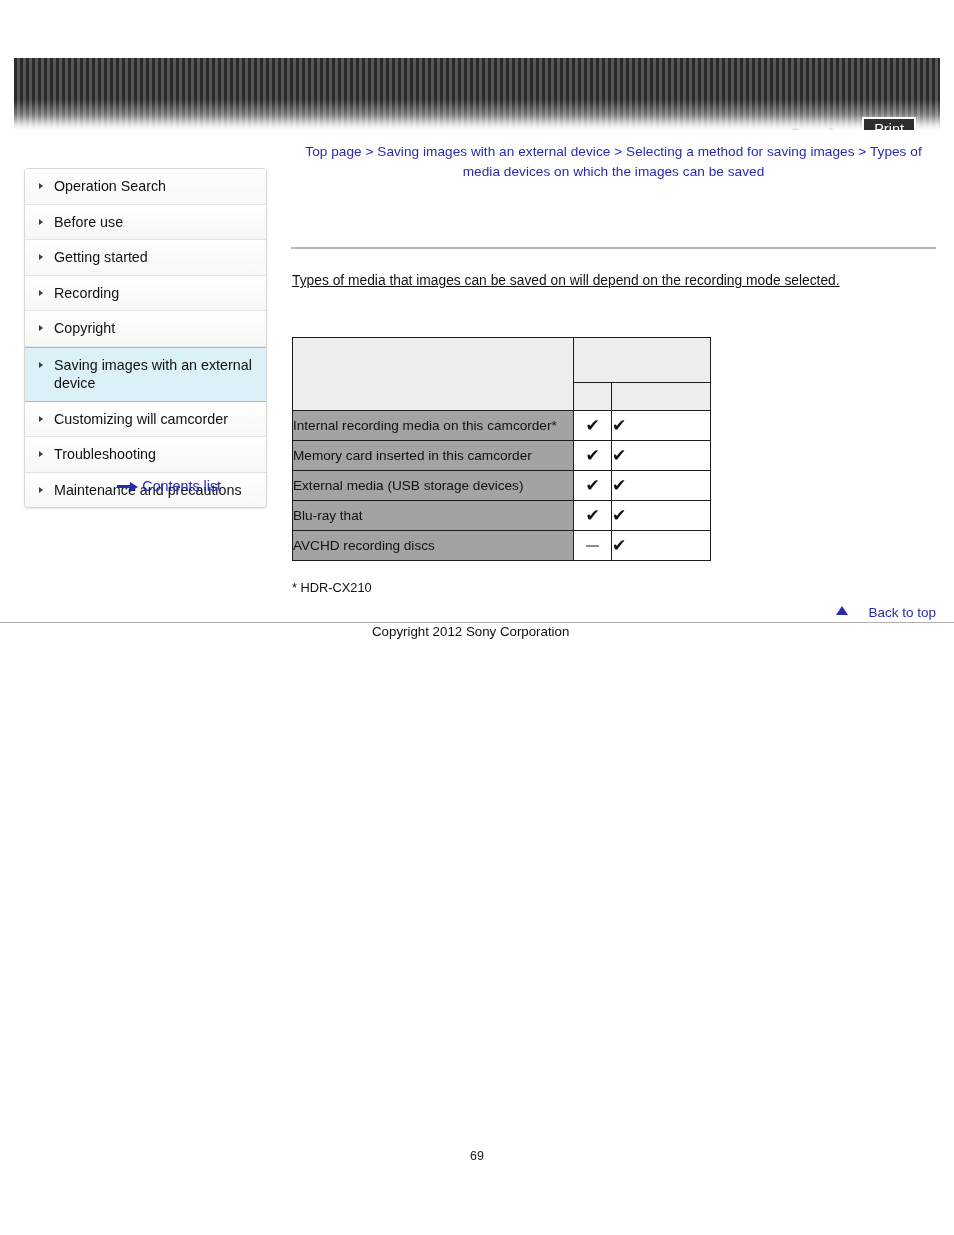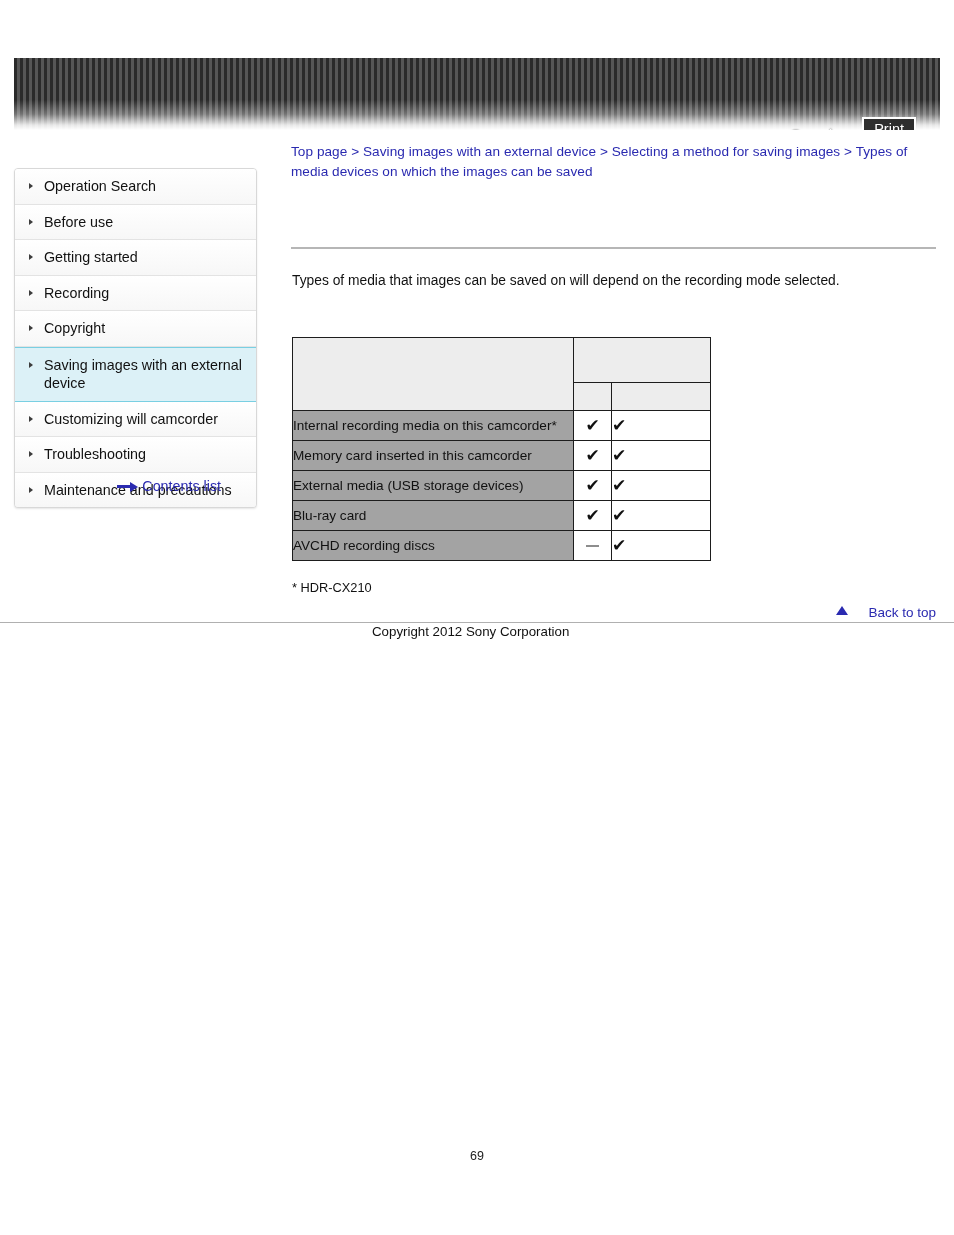--- a/index.html
+++ b/index.html
@@ -61,33 +61,33 @@
     cursor: pointer;
     line-height: 1.25;
   }
 
   
   #breadcrumb {
     position: absolute;
     left: 291px;
     top: 142px;
     width: 645px;
-    text-align: left;
+    text-align: center;
     color: #2a2ab0;
     font-size: 13.6px;
     line-height: 19.5px;
     letter-spacing: 0.05px;
   }
   #breadcrumb .crumb { cursor: pointer; }
   #breadcrumb .sep { color: #2a2ab0; }
 
   
   #sidebar {
     position: absolute;
-    left: 14px;
+    left: 24px;
     top: 168px;
     width: 243px;
     background: #fbfbfb;
     border: 1px solid #d8d8d8;
     border-radius: 4px;
     box-shadow: 0 1px 2px rgba(0,0,0,0.10);
     box-sizing: border-box;
     overflow: hidden;
   }
   .side-item {
@@ -169,20 +169,21 @@
     background: #b6b6b6;
   }
   #intro-text {
     position: absolute;
     left: 292px;
     top: 271px;
     width: 648px;
     font-size: 13.8px;
     line-height: 19px;
     color: #111111;
+    text-decoration: underline;
   }
 
   
   #media-table {
     position: absolute;
     left: 292px;
     top: 337px;
     border-collapse: collapse;
     table-layout: fixed;
     font-size: 13.6px;
@@ -411,21 +412,21 @@
       <td class="mark-cell left-mark"><span class="check">✔</span></td>
     </tr>
 
     <tr>
       <td class="row-label">External media (USB storage devices)</td>
       <td class="mark-cell"><span class="check">✔</span></td>
       <td class="mark-cell left-mark"><span class="check">✔</span></td>
     </tr>
 
     <tr>
-      <td class="row-label">Blu-ray card</td>
+      <td class="row-label">Blu-ray that</td>
       <td class="mark-cell"><span class="check">✔</span></td>
       <td class="mark-cell left-mark"><span class="check">✔</span></td>
     </tr>
 
     <tr>
       <td class="row-label">AVCHD recording discs</td>
       <td class="mark-cell"><span class="dash"></span></td>
       <td class="mark-cell left-mark"><span class="check">✔</span></td>
     </tr>
   </tbody>

